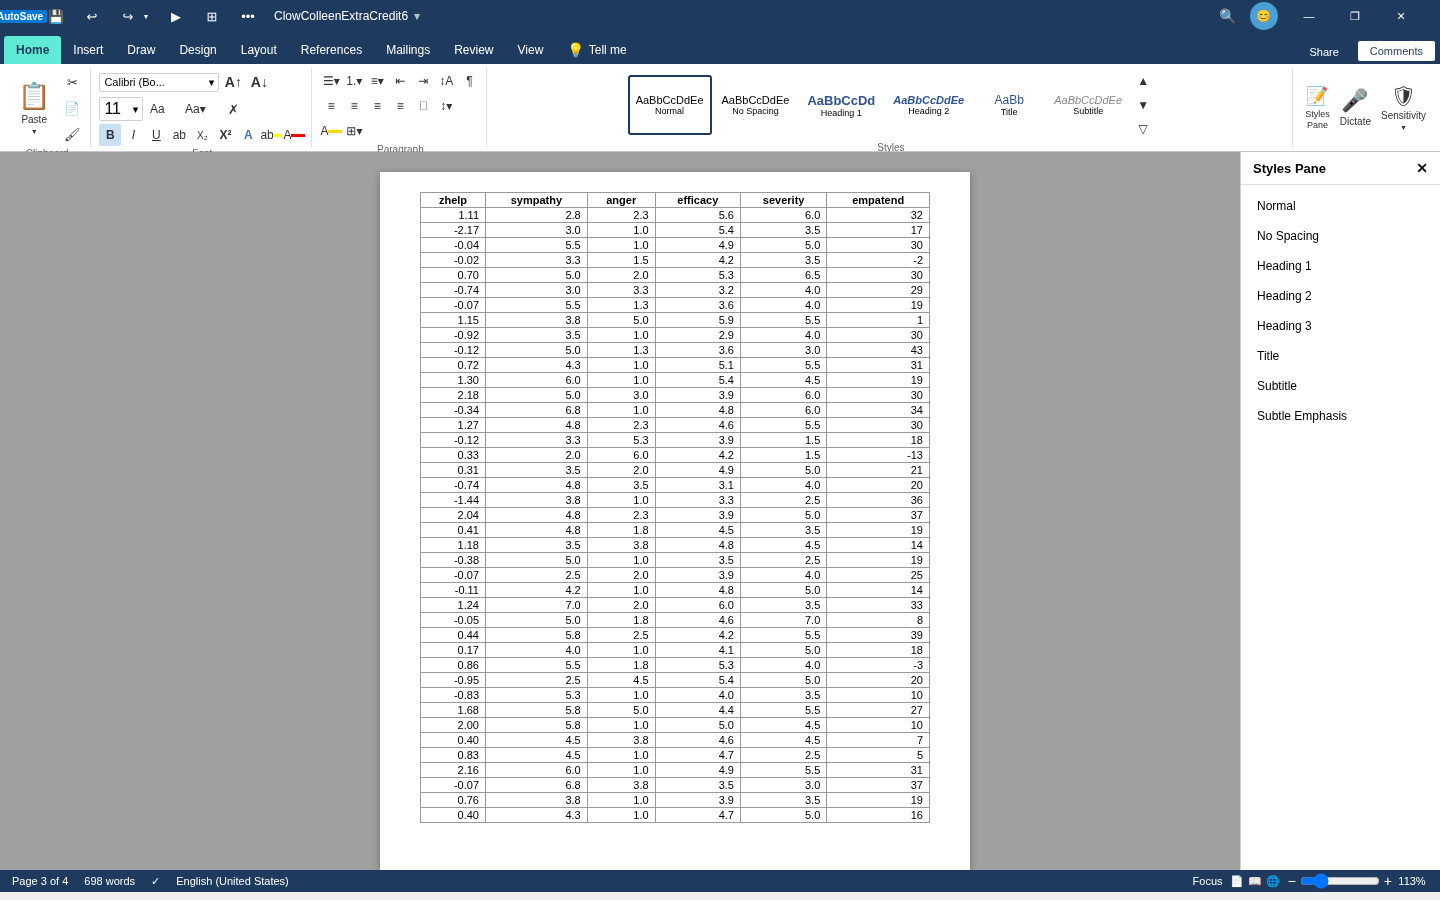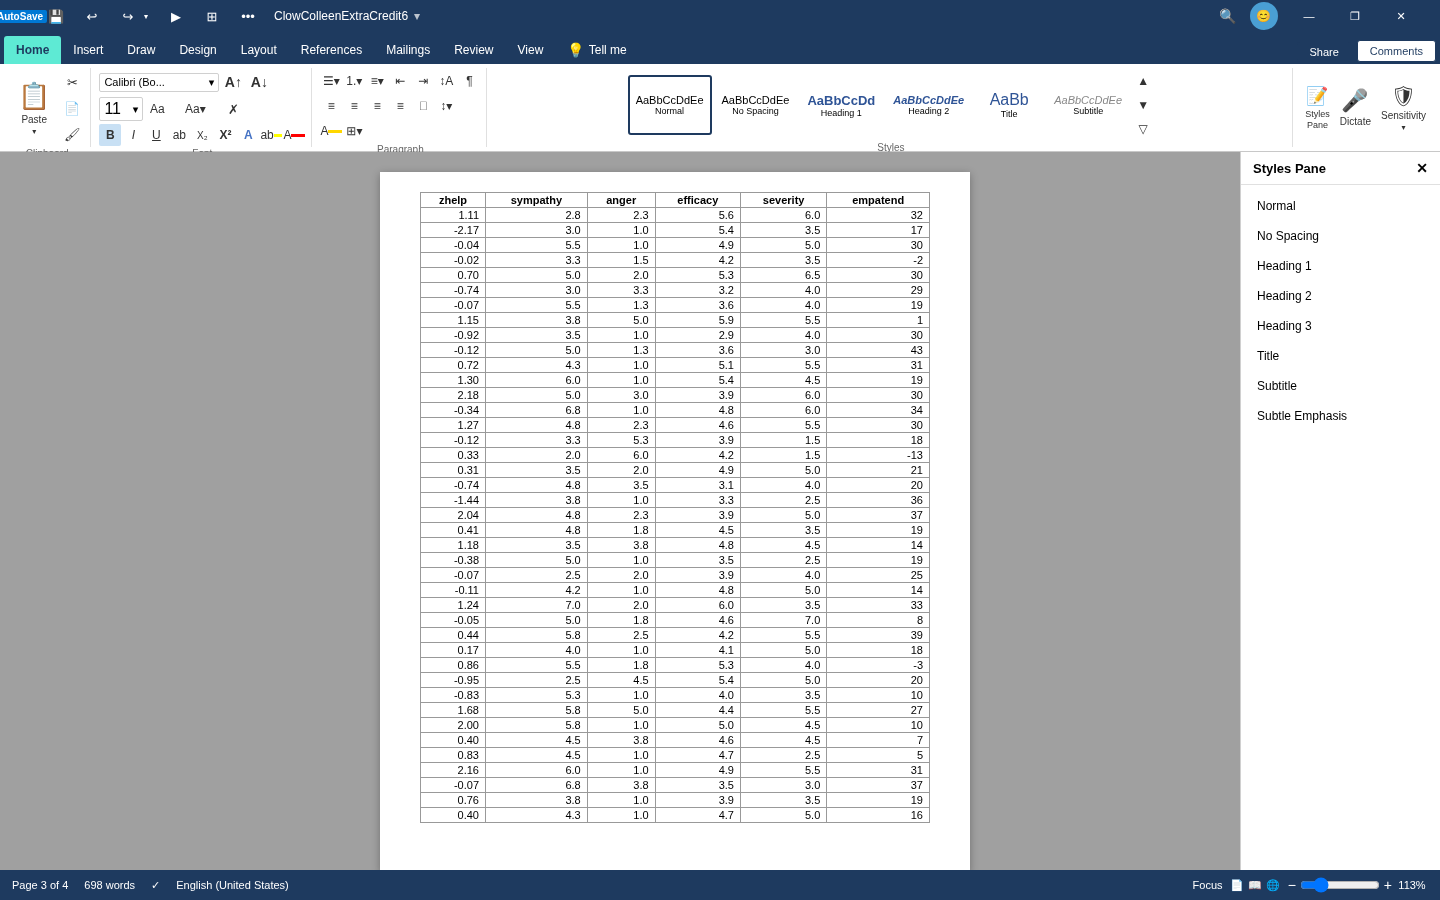--- a/index.html
+++ b/index.html
@@ -213,21 +213,21 @@
       padding: 6px 8px;
       margin-bottom: 4px;
       cursor: pointer;
       border-radius: 3px;
       font-size: 12px;
     }
 
     
     .status-bar {
       background: #1e3a5f;
-      height: 30px;
+      height: 22px;
       display: flex;
       align-items: center;
       justify-content: space-between;
       padding: 0 12px;
       color: white;
       font-size: 11px;
     }
     .status-bar-left { display: flex; gap: 16px; }
     .status-bar-right { display: flex; gap: 8px; align-items: center; }
     .zoom-controls { display: flex; align-items: center; gap: 4px; }
@@ -459,21 +459,21 @@
       </div>
       <div class="style-item">
         <span style="font-size:13px; font-weight:bold; color:#2f5496;">AaBbCcDd</span>
         <span style="font-size:9px;">Heading 1</span>
       </div>
       <div class="style-item">
         <span style="font-size:11px; font-weight:bold; color:#2f5496; font-style:italic;">AaBbCcDdEe</span>
         <span style="font-size:9px;">Heading 2</span>
       </div>
       <div class="style-item">
-        <span style="font-size:16px; color:#2f5496;">AaBb</span>
+        <span style="font-size:12px; color:#2f5496;">AaBb</span>
         <span style="font-size:9px;">Title</span>
       </div>
       <div class="style-item">
         <span style="font-size:11px; color:#888; font-style:italic;">AaBbCcDdEe</span>
         <span style="font-size:9px;">Subtitle</span>
       </div>
       <div style="display:flex; flex-direction:column; justify-content:center; gap:2px;">
         <div class="fmt-btn">▲</div>
         <div class="fmt-btn">▼</div>
         <div class="fmt-btn">▽</div>

